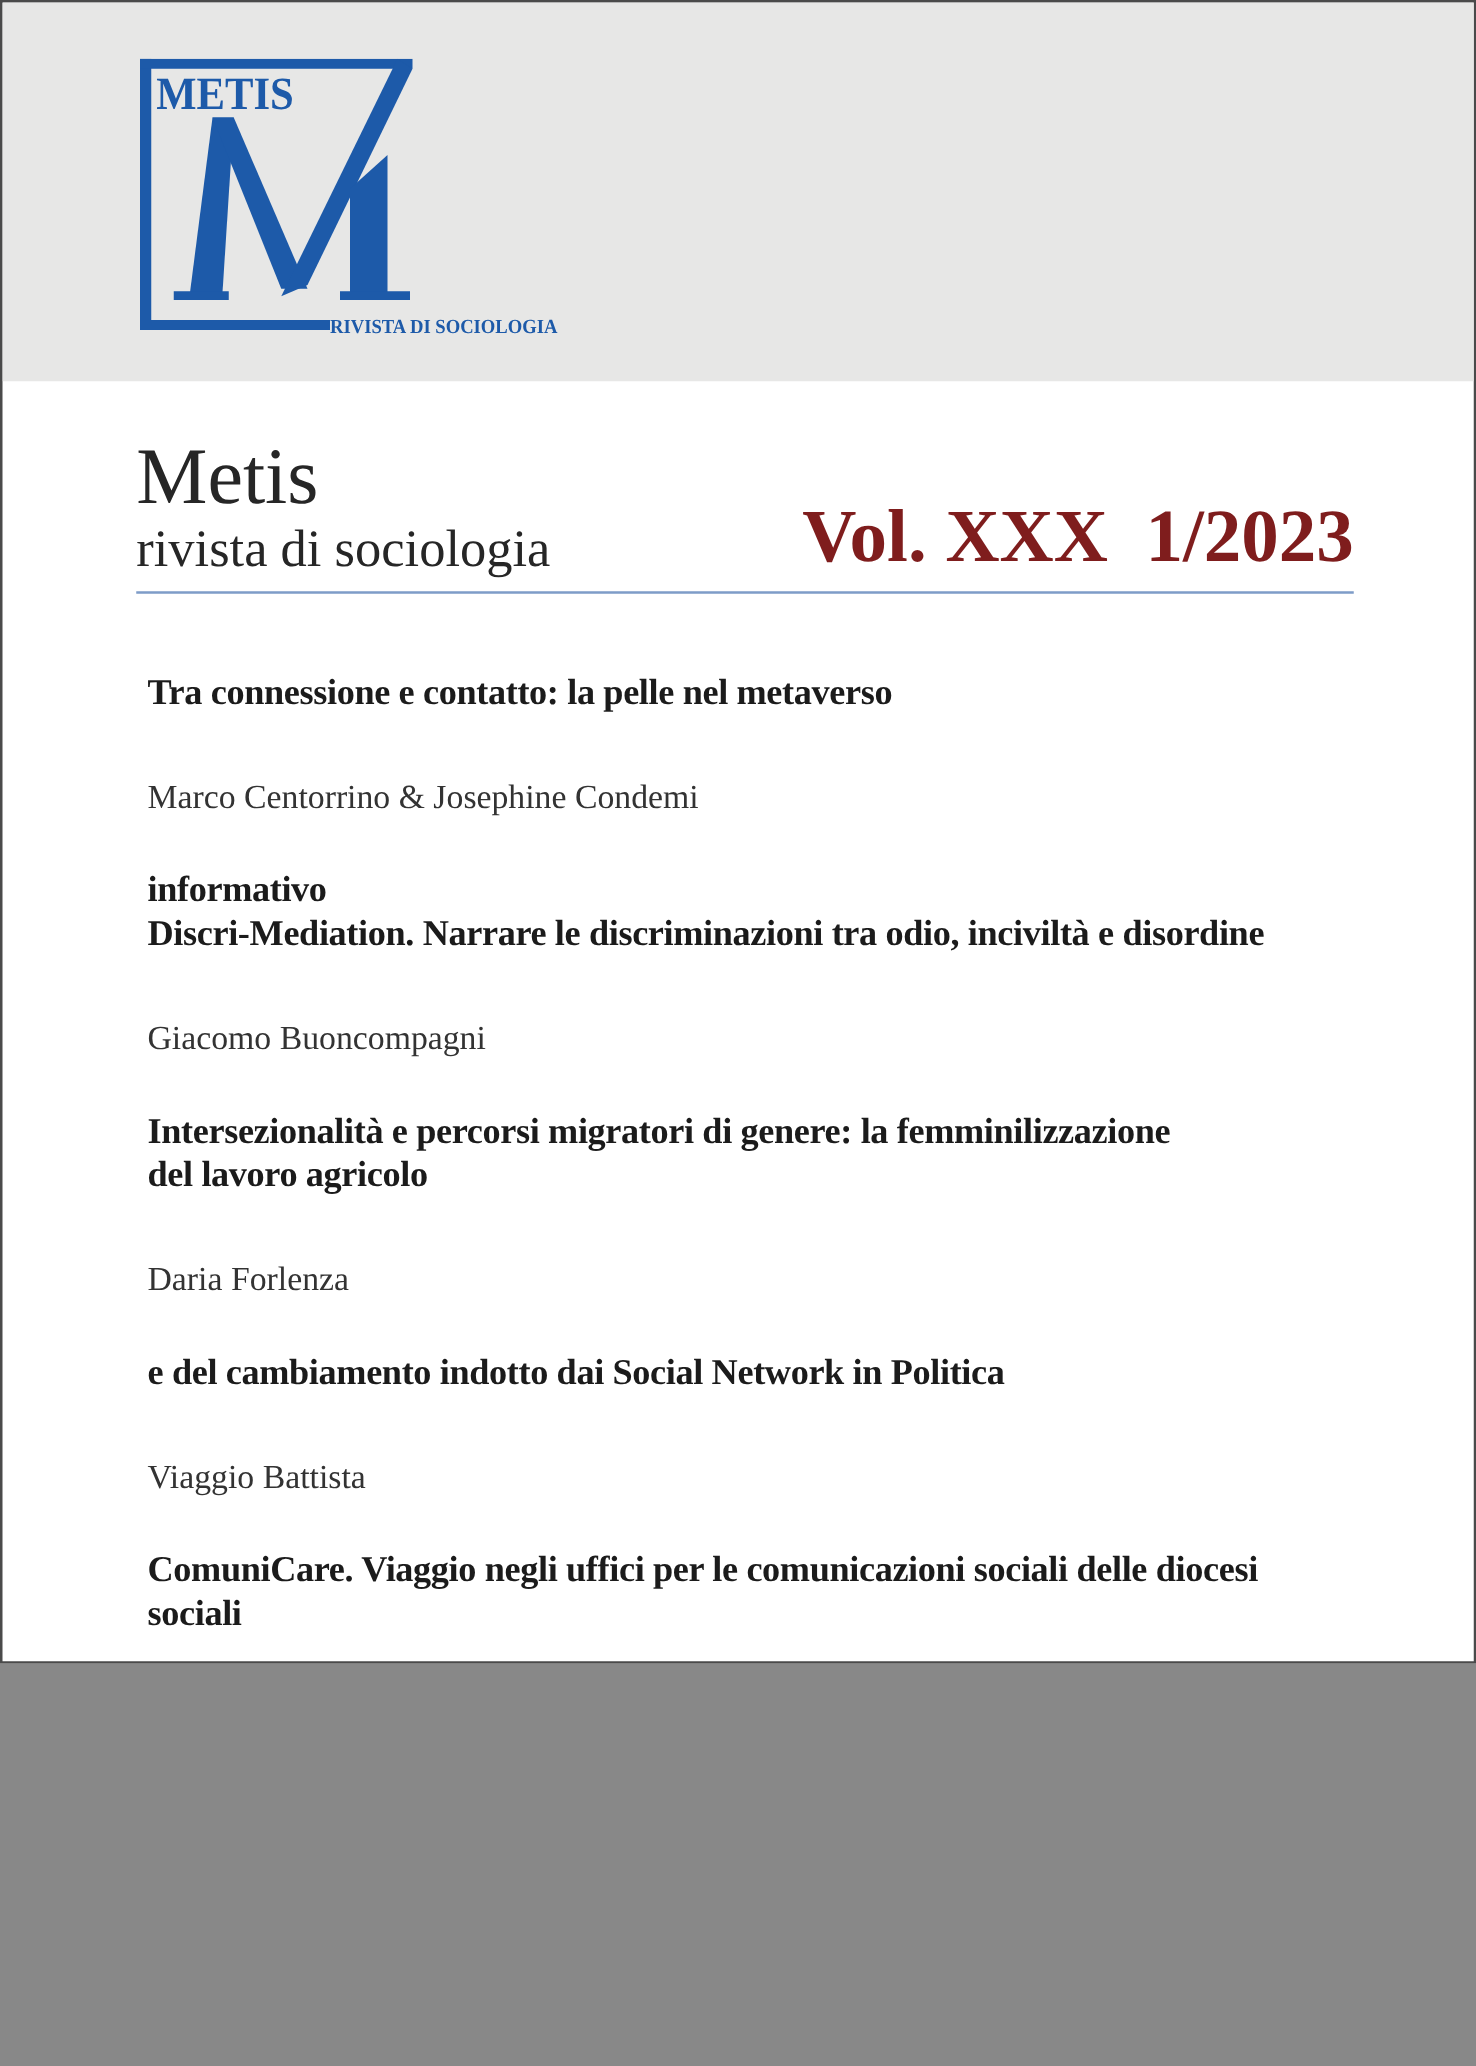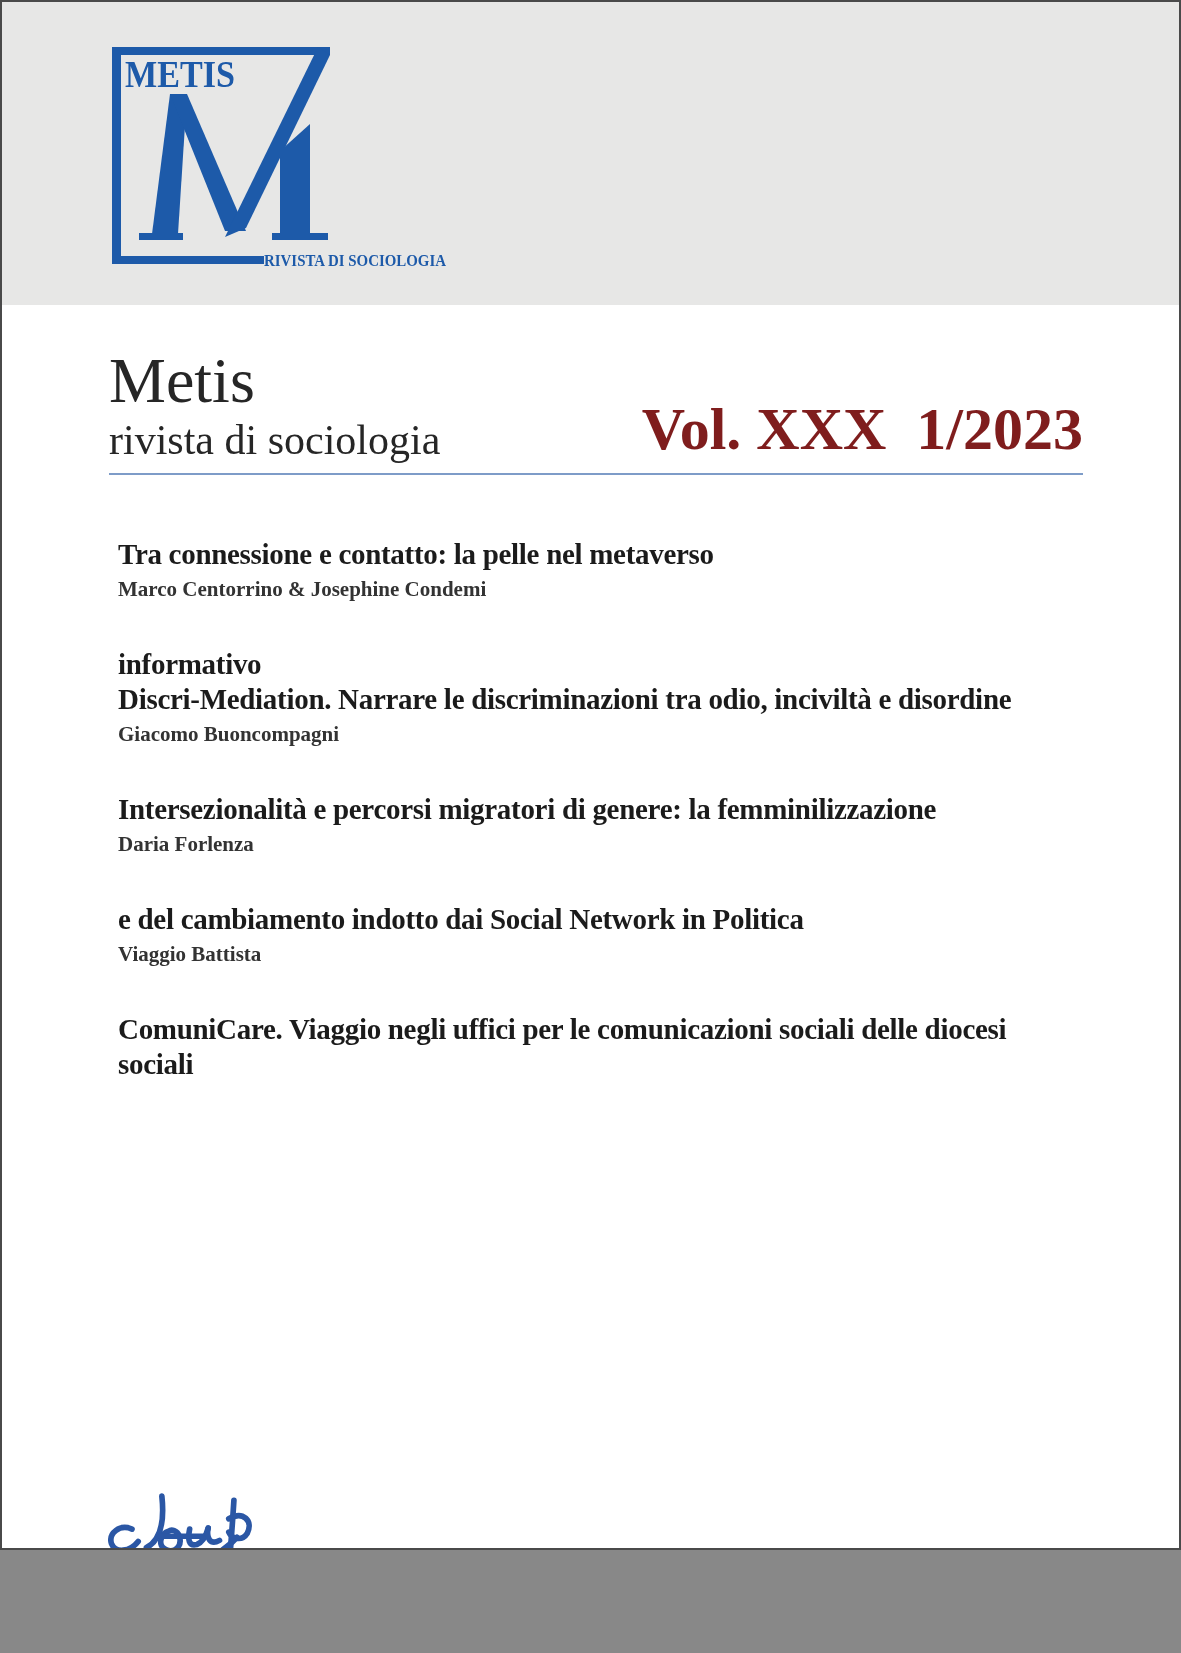--- a/index.html
+++ b/index.html
@@ -1,21 +1,21 @@
 <!DOCTYPE html>
 <html><head>
 <meta charset="utf-8">
 <style>
   html, body { margin: 0; padding: 0; background: #888; }
   * { box-sizing: border-box; }
 
   .page {
     position: relative;
     width: 1181px;
-    height: 1550px;
+    height: 1331px;
     background: #ffffff;
     border: 2px solid #4a4a4a;
     overflow: hidden;
     font-family: "Liberation Serif", serif;
   }
 
   
   .band {
     position: relative;
     width: 100%;
@@ -73,25 +73,26 @@
   .article { margin-bottom: 40px; }
   .article-title-line {
     font-size: 29px;
     line-height: 35px;
     font-weight: 700;
     color: #1b1b1b;
     letter-spacing: -0.3px;
     white-space: nowrap;
   }
   .article-author {
-    font-size: 21px;
+    font-size: 27px;
     line-height: 35px;
-    font-weight: 700;
+    font-weight: 400;
     color: #333333;
     white-space: nowrap;
+    margin-top: 48px;
   }
 
   
   .publisher-logo {
     position: absolute;
     left: 95px;
     top: 1475px;
   }
 </style>
 </head>
@@ -141,20 +142,21 @@
     </div>
 
     <div class="article">
       <div class="article-title-line">informativo</div>
       <div class="article-title-line">Discri-Mediation. Narrare le discriminazioni tra odio, inciviltà e disordine</div>
       <div class="article-author">Giacomo Buoncompagni</div>
     </div>
 
     <div class="article">
       <div class="article-title-line">Intersezionalità e percorsi migratori di genere: la femminilizzazione</div>
+      <div class="article-title-line">del lavoro agricolo</div>
       <div class="article-author">Daria Forlenza</div>
     </div>
 
     <div class="article">
       <div class="article-title-line">e del cambiamento indotto dai Social Network in Politica</div>
       <div class="article-author">Viaggio Battista</div>
     </div>
 
     <div class="article">
       <div class="article-title-line">ComuniCare. Viaggio negli uffici per le comunicazioni sociali delle diocesi</div>

